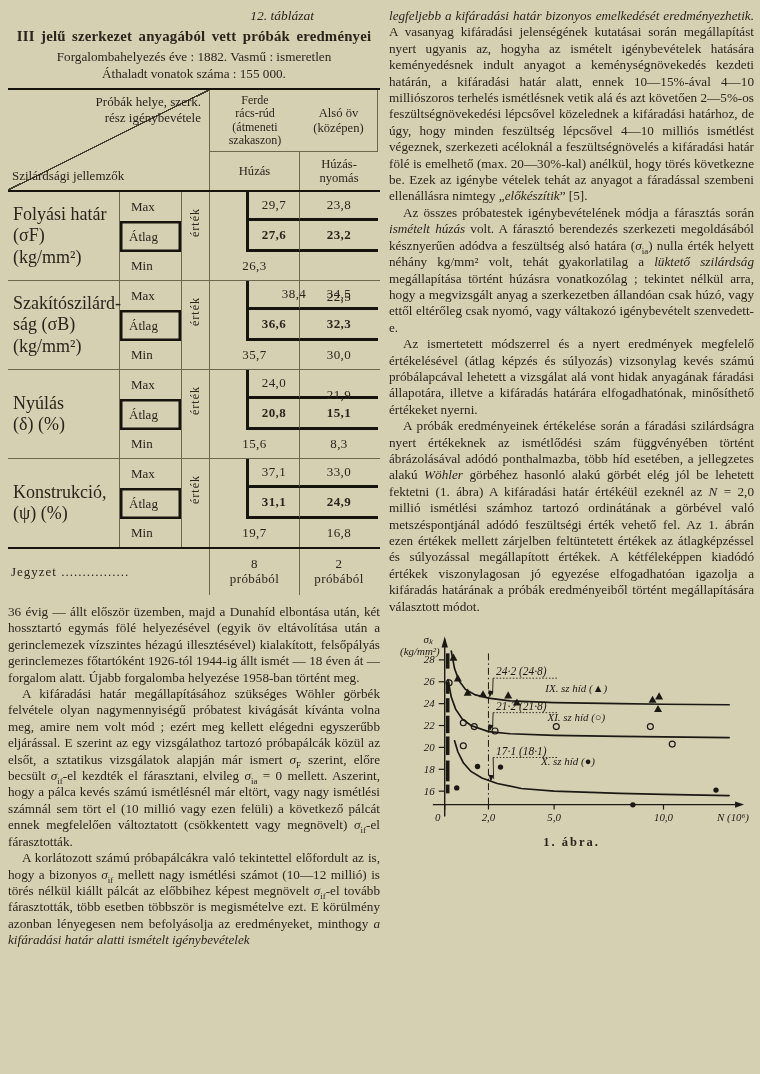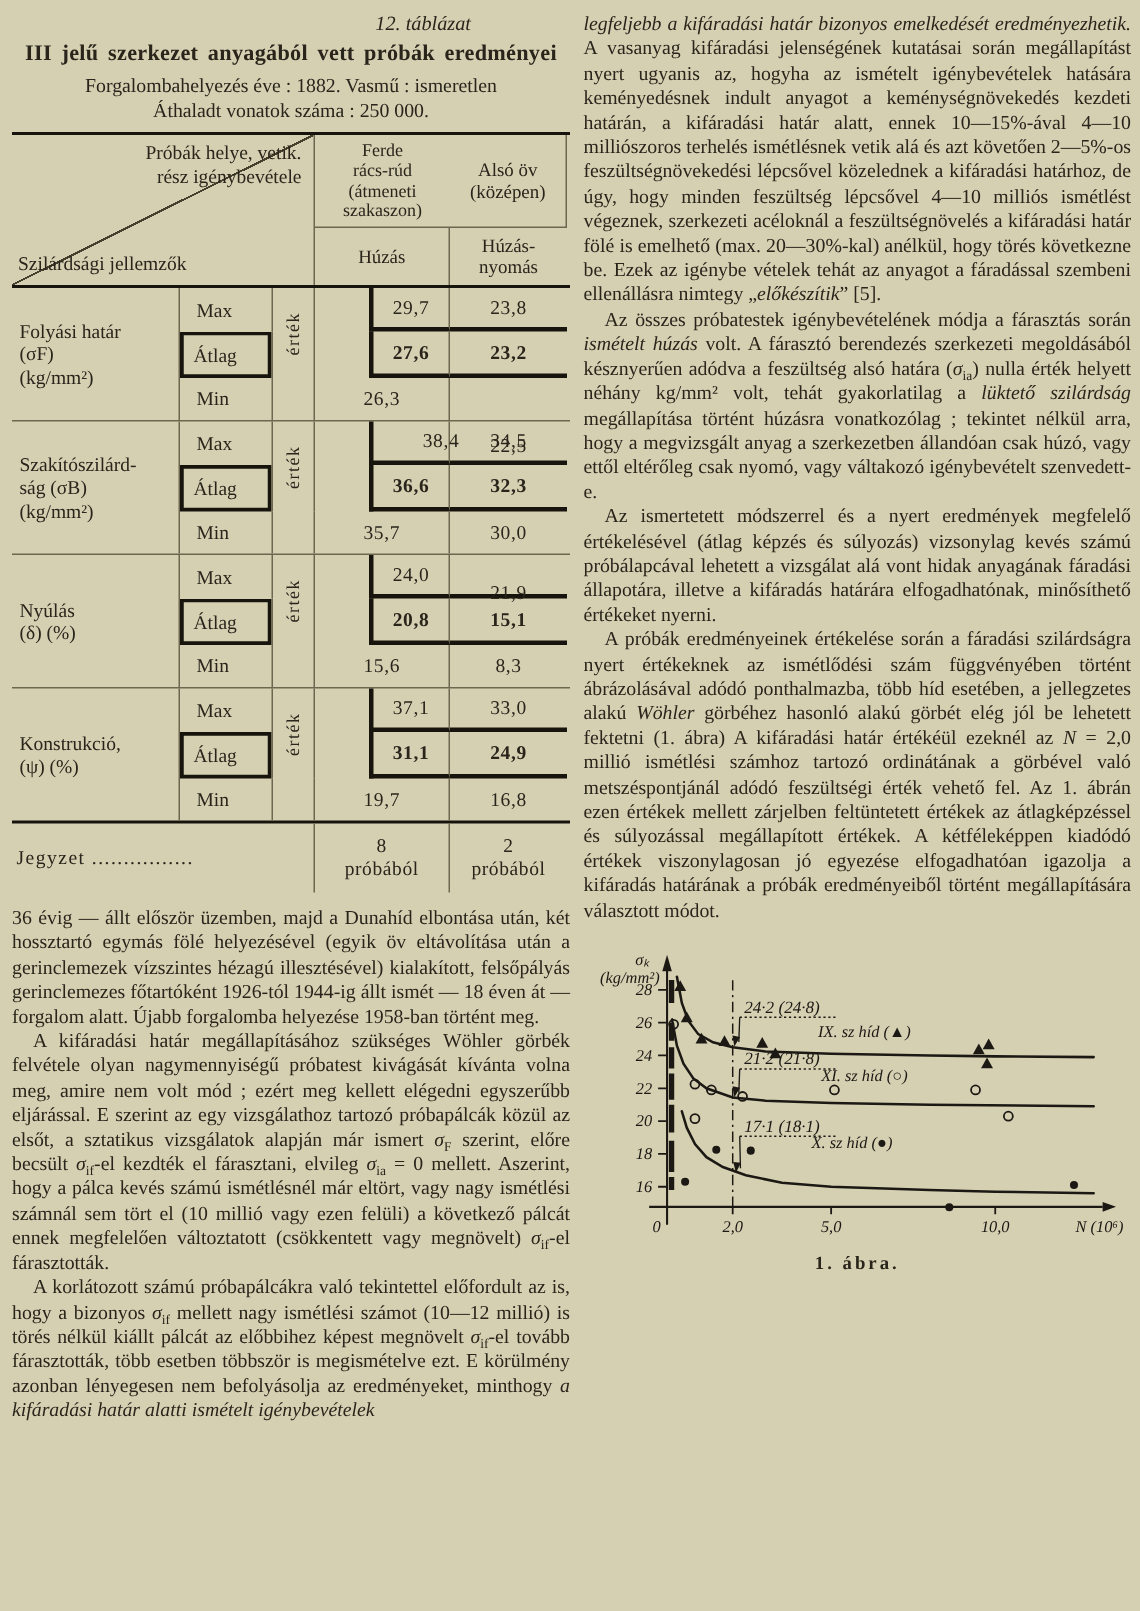--- a/index.html
+++ b/index.html
@@ -30,21 +30,21 @@
     background:linear-gradient(to bottom right,transparent calc(50% - .7px),#45402e calc(50% - .7px),#45402e calc(50% + .7px),transparent calc(50% + .7px));}
   .diag .dtop{position:absolute;top:4px;right:8px;text-align:right;white-space:pre-line;font-size:13px;line-height:1.25;}
   .diag .dbot{position:absolute;bottom:6px;left:4px;font-size:13px;}
   .hc{display:flex;align-items:center;justify-content:center;text-align:center;white-space:pre-line;box-sizing:border-box;font-size:12.6px;line-height:1.12;}
   .hc.r{border-right:1px solid var(--line);}
   .hc.bb{border-bottom:1px solid var(--line);}
   .tgroup{display:grid;grid-template-columns:112px 62px 28px 90px 78px;grid-template-rows:29px 31px 28px;border-bottom:1px solid var(--line);}
   .tgroup.last{border-bottom:none;}
   .tc{box-sizing:border-box;display:flex;align-items:center;font-size:13px;}
   .tc.r{border-right:1px solid var(--line);}
-  .tc.prop{grid-area:1/1/4/2;padding-left:5px;white-space:pre-line;font-size:13px;line-height:1.18;}
+  .tc.prop{grid-area:1/1/4/2;padding-left:5px;white-space:pre-line;font-size:18px;line-height:1.18;}
   .tc.sub{padding-left:11px;}
   .tc.sub.box{box-shadow:inset 0 0 0 2.5px var(--ink2);font-weight:normal;padding-left:9px;}
   .tc.ertek{grid-area:1/3/3/4;justify-content:center;}
   .tc.ertek span{writing-mode:vertical-rl;transform:rotate(180deg);font-size:12px;letter-spacing:1px;}
   .tc.fill{grid-area:3/3/4/4;}
   .tc.val{justify-content:center;letter-spacing:.4px;}
   .tc.hb{border-bottom:3px solid var(--ink2);}
   .tc.hl{border-left:3px solid var(--ink2);margin-left:36px;}
   .tc.bold{font-weight:bold;}
   .tnote{display:grid;grid-template-columns:202px 90px 78px;grid-template-rows:46px;border-top:2.5px solid var(--ink2);}
@@ -68,26 +68,26 @@
 </style>
 </head>
 <body>
 
 <div class="page">
 
   <div class="col-left">
     <div class="tbl-caption">12. táblázat</div>
     <div class="doc-title">III jelű szerkezet anyagából vett próbák eredményei</div>
     <div class="doc-sub">Forgalombahelyezés éve : 1882. Vasmű : ismeretlen</div>
-    <div class="doc-sub">Áthaladt vonatok száma : 250 000.</div>
+    <div class="doc-sub">Áthaladt vonatok száma : 155 000.</div>
 
     <div class="rtable">
       <div class="thead">
         <div class="diag">
-          <span class="dtop">Próbák helye, vetik.
+          <span class="dtop">Próbák helye, szerk.
 rész igénybevétele</span>
           <span class="dbot">Szilárdsági jellemzők</span>
         </div>
         <div class="hc bb" style="font-size:12px">Ferde
 rács-rúd
 (átmeneti
 szakaszon)</div>
         <div class="hc r bb">Alsó öv
 (középen)</div>
         <div class="hc r" style="grid-area:2/2">Húzás</div>

